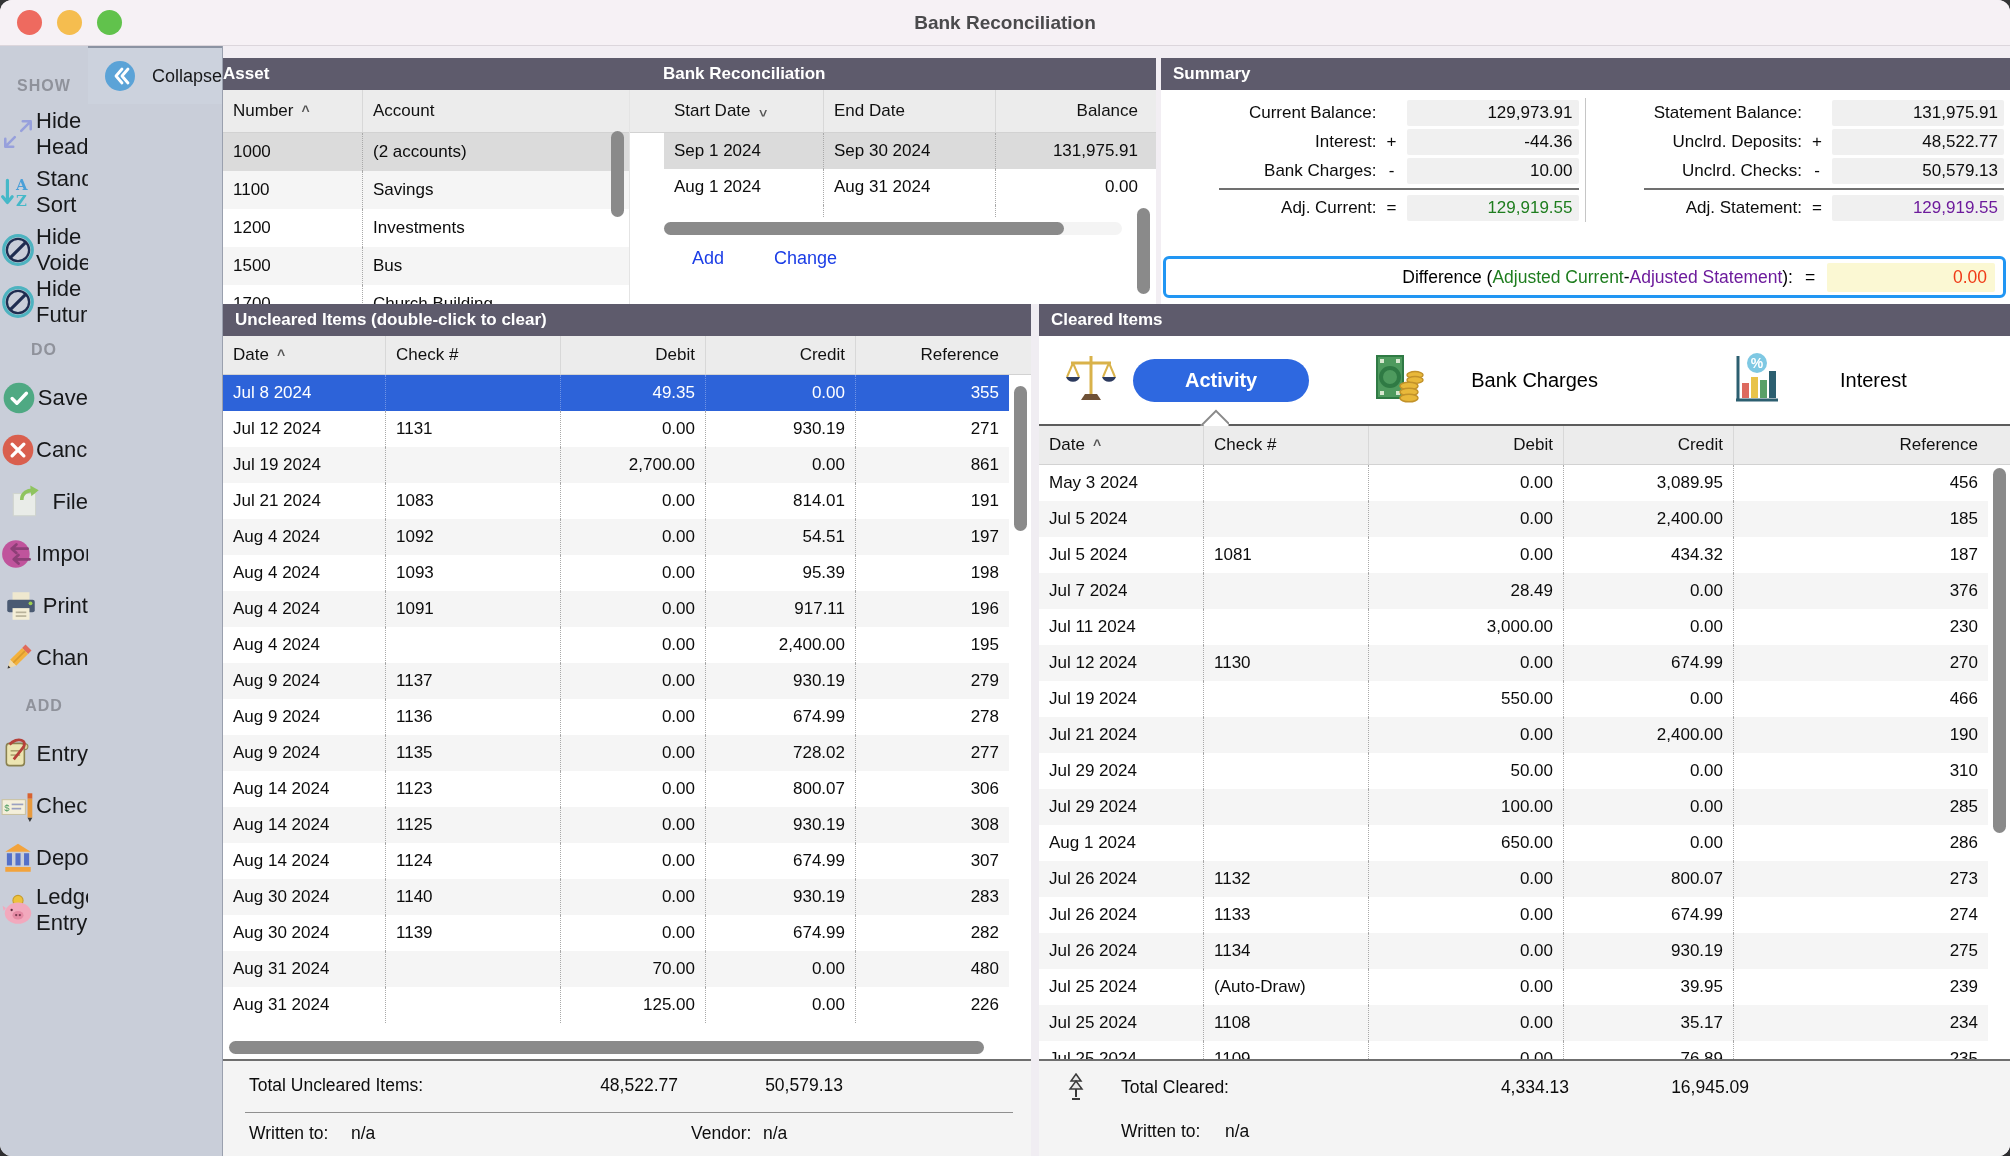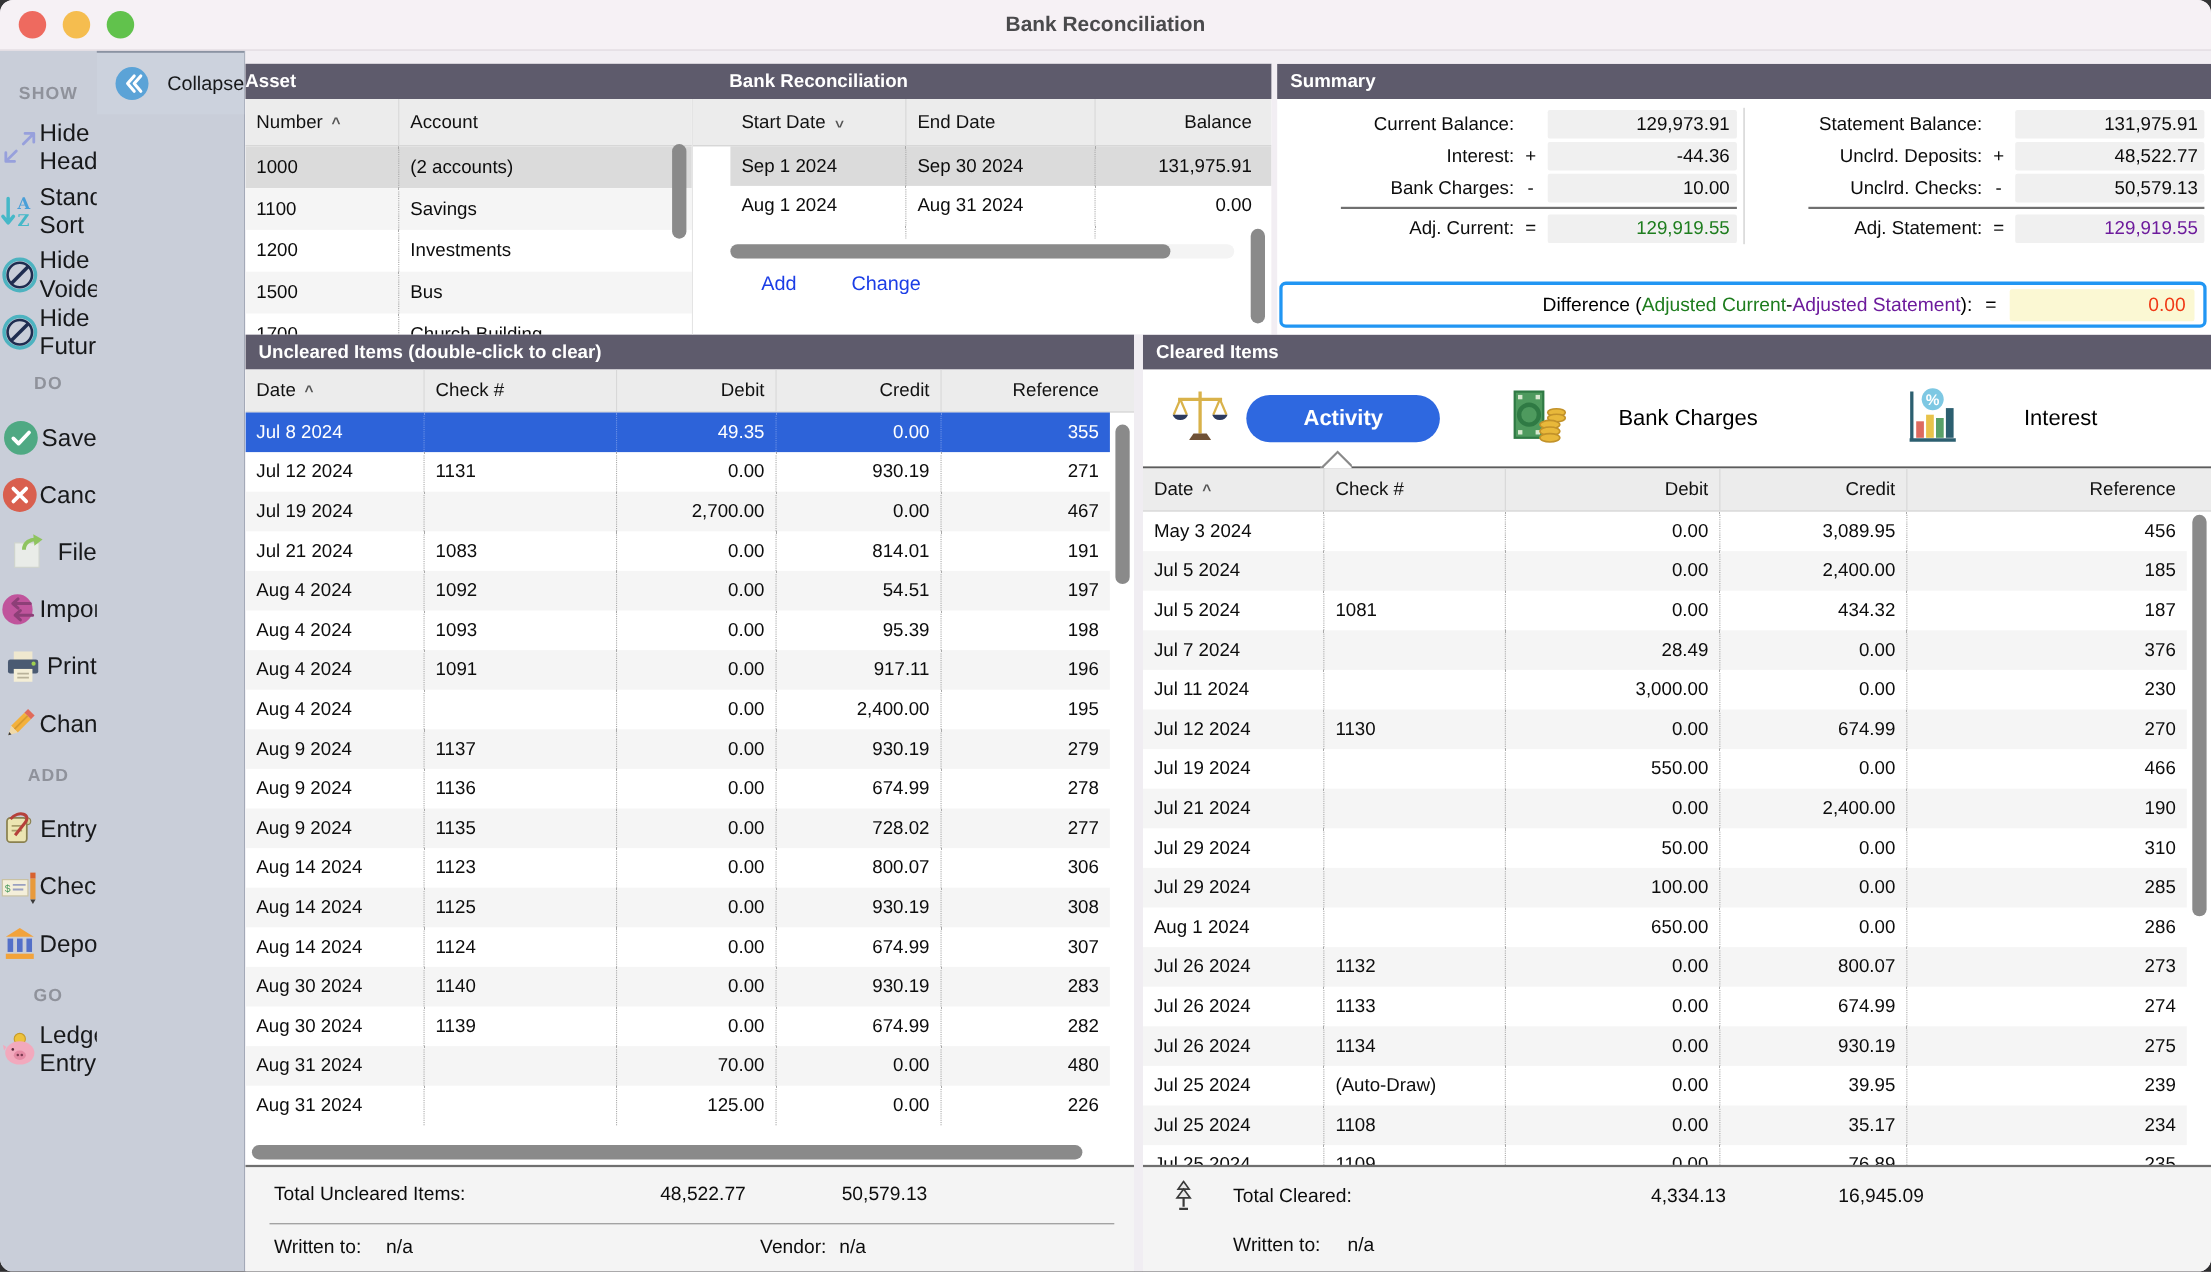--- a/index.html
+++ b/index.html
@@ -260,21 +260,20 @@
               <svg width="36" height="36" viewBox="0 0 34 34">
                 <path d="M5 11 L17 3.5 L29 11 Z" fill="#f2a33c"></path>
                 <rect x="6.5" y="12.5" width="4.8" height="11.5" fill="#5470c8"></rect>
                 <rect x="14.6" y="12.5" width="4.8" height="11.5" fill="#5470c8"></rect>
                 <rect x="22.7" y="12.5" width="4.8" height="11.5" fill="#5470c8"></rect>
                 <rect x="5" y="25.5" width="24" height="4.5" fill="#f2a33c"></rect>
               </svg>
             </span>
             <span class="lb">Deposit</span>
           </div>
-          <div class="side-section">GO</div>
           <div class="side-item">
             <span class="ic">
               <svg width="36" height="36" viewBox="0 0 34 34">
                 <circle cx="17" cy="8" r="4.8" fill="#edc23c" stroke="#c89c28"></circle>
                 <ellipse cx="17" cy="20" rx="12.5" ry="10" fill="#f2a9bd"></ellipse>
                 <path d="M5.5 15 l-3-2 1 5" fill="#f2a9bd"></path>
                 <ellipse cx="17" cy="22" rx="5.2" ry="4" fill="#e58aa4"></ellipse>
                 <circle cx="15.3" cy="21.8" r="1.1" fill="#7a3b50"></circle>
                 <circle cx="18.7" cy="21.8" r="1.1" fill="#7a3b50"></circle>
                 <circle cx="11" cy="17" r="1.1" fill="#5a2b3c"></circle>
@@ -484,21 +483,21 @@
                   <div class="cell" style="width: 175px;">1131</div>
                   <div class="cell r" style="width: 145px;">0.00</div>
                   <div class="cell r" style="width: 150px;">930.19</div>
                   <div class="cell r" style="flex: 1 1 0%;">271</div>
                 </div>
                 <div class="trow zeb">
                   <div class="cell" style="width: 163px;">Jul 19 2024</div>
                   <div class="cell" style="width: 175px;"></div>
                   <div class="cell r" style="width: 145px;">2,700.00</div>
                   <div class="cell r" style="width: 150px;">0.00</div>
-                  <div class="cell r" style="flex: 1 1 0%;">467</div>
+                  <div class="cell r" style="flex: 1 1 0%;">861</div>
                 </div>
                 <div class="trow">
                   <div class="cell" style="width: 163px;">Jul 21 2024</div>
                   <div class="cell" style="width: 175px;">1083</div>
                   <div class="cell r" style="width: 145px;">0.00</div>
                   <div class="cell r" style="width: 150px;">814.01</div>
                   <div class="cell r" style="flex: 1 1 0%;">191</div>
                 </div>
                 <div class="trow zeb">
                   <div class="cell" style="width: 163px;">Aug 4 2024</div>

